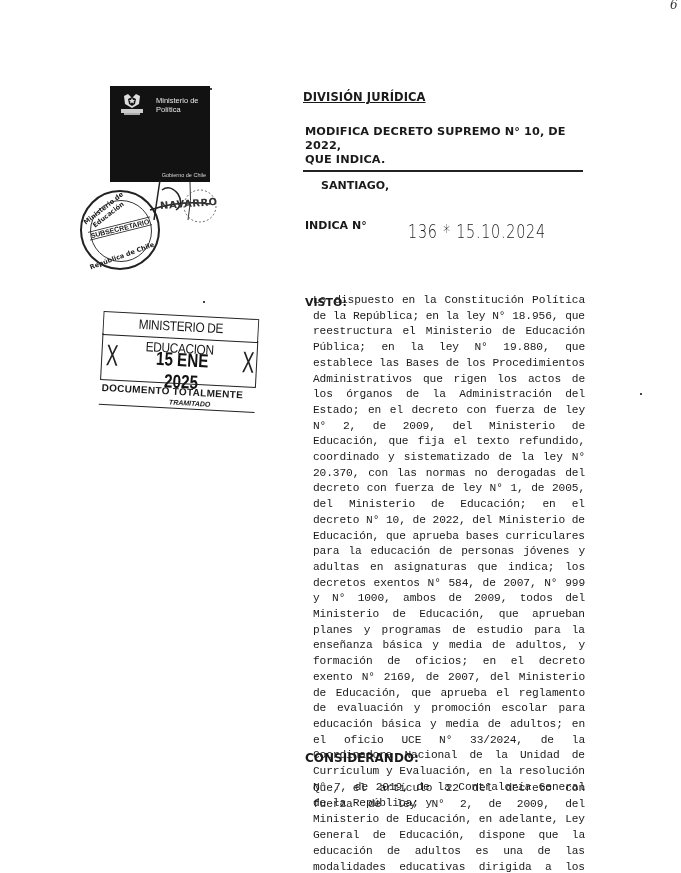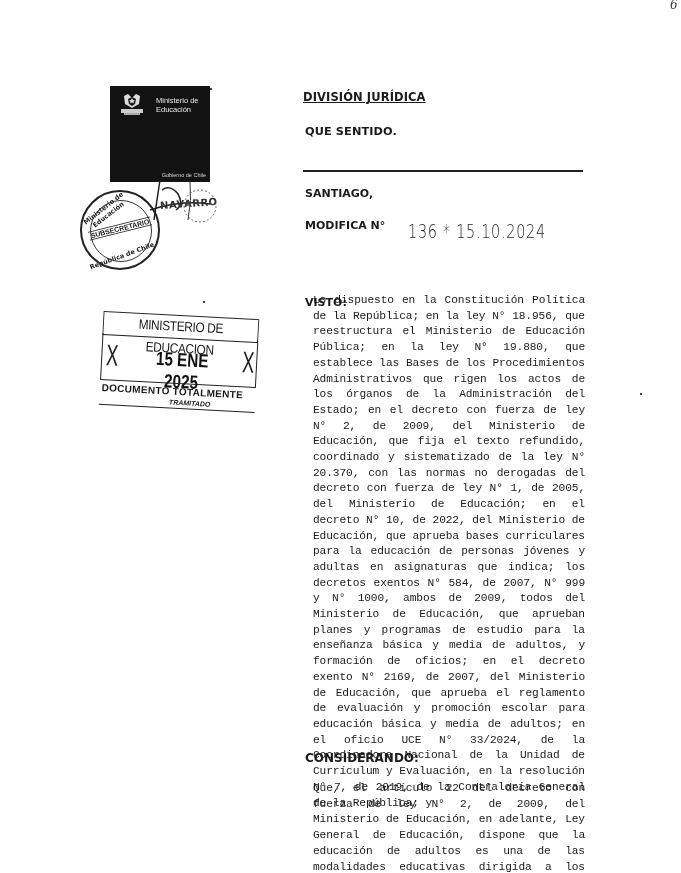--- a/index.html
+++ b/index.html
@@ -280,21 +280,21 @@
 <div class="logo-block">
   <svg class="logo-emblem" viewBox="0 0 28 26">
     <path d="M6 4 L10 2 L14 6 L18 2 L22 4 L21 12 L14 16 L7 12 Z" fill="#ddd"></path>
     <path d="M10 7 L14 5 L18 7 L17 12 L14 14 L11 12 Z" fill="#121212"></path>
     <path d="M13 8 L14 6 L15 8 L17 8 L15.5 9.5 L16 11.5 L14 10.5 L12 11.5 L12.5 9.5 L11 8 Z" fill="#ddd"></path>
     <rect x="3" y="17" width="22" height="4" fill="#ccc"></rect>
     <rect x="6" y="21" width="16" height="2" fill="#aaa"></rect>
   </svg>
   <div class="logo-text">
     <div>Ministerio de</div>
-    <div>Educación</div>
+    <div>Política</div>
   </div>
   <div class="logo-footer">Gobierno de Chile</div>
 </div>
 
 <div class="round-seal">
   <div class="round-seal-inner"></div>
   <div class="round-seal-arc-top">Ministerio de Educación</div>
   <div class="round-seal-center">SUBSECRETARIO</div>
   <div class="round-seal-arc-bottom">República de Chile</div>
 </div>
@@ -317,26 +317,27 @@
   <div class="rect-stamp-sub">TRAMITADO</div>
 </div>
 
 <div class="stray-dot" style="left:203px; top:301px;"></div>
 <div class="stray-dot" style="left:210px; top:88px;"></div>
 <div class="stray-dot" style="left:640px; top:393px;"></div>
 
 <div class="division">DIVISIÓN JURÍDICA</div>
 
 <div class="title">
-  <div>QUE SENTIDO.</div>
+  <div>MODIFICA DECRETO SUPREMO N° 10, DE 2022,</div>
+  <div>QUE INDICA.</div>
 </div>
 <div class="title-rule"></div>
 
-<div class="label" style="top:187px;">SANTIAGO,</div>
-<div class="label" style="top:219px;">MODIFICA N°</div>
+<div class="label" style="top:179px;margin-left:16px;">SANTIAGO,</div>
+<div class="label" style="top:219px;">INDICA N°</div>
 <div class="decree-number">136 * 15.10.2024</div>
 <div class="label" style="top:248px;margin-top:48px;">VISTO:</div>
 
 <div class="body-para" style="top:293px;">Lo dispuesto en la Constitución Política de la República; en la ley N° 18.956, que reestructura el Ministerio de Educación Pública; en la ley N° 19.880, que establece las Bases de los Procedimientos Administrativos que rigen los actos de los órganos de la Administración del Estado; en el decreto con fuerza de ley N° 2, de 2009, del Ministerio de Educación, que fija el texto refundido, coordinado y sistematizado de la ley N° 20.370, con las normas no derogadas del decreto con fuerza de ley N° 1, de 2005, del Ministerio de Educación; en el decreto N° 10, de 2022, del Ministerio de Educación, que aprueba bases curriculares para la educación de personas jóvenes y adultas en asignaturas que indica; los decretos exentos N° 584, de 2007, N° 999 y N° 1000, ambos de 2009, todos del Ministerio de Educación, que aprueban planes y programas de estudio para la enseñanza básica y media de adultos, y formación de oficios; en el decreto exento N° 2169, de 2007, del Ministerio de Educación, que aprueba el reglamento de evaluación y promoción escolar para educación básica y media de adultos; en el oficio UCE N° 33/2024, de la Coordinadora Nacional de la Unidad de Currículum y Evaluación, en la resolución N° 7, de 2019, de la Contraloría General de la República; y</div>
 
 <div class="label" style="top:751px; font-size:12px;">CONSIDERANDO:</div>
 
 <div class="body-para" style="top:781px;">Que, el artículo 22 del decreto con fuerza de ley N° 2, de 2009, del Ministerio de Educación, en adelante, Ley General de Educación, dispone que la educación de adultos es una de las modalidades educativas dirigida a los jóvenes y adultos que deseen iniciar o</div>
 
 </body></html>

